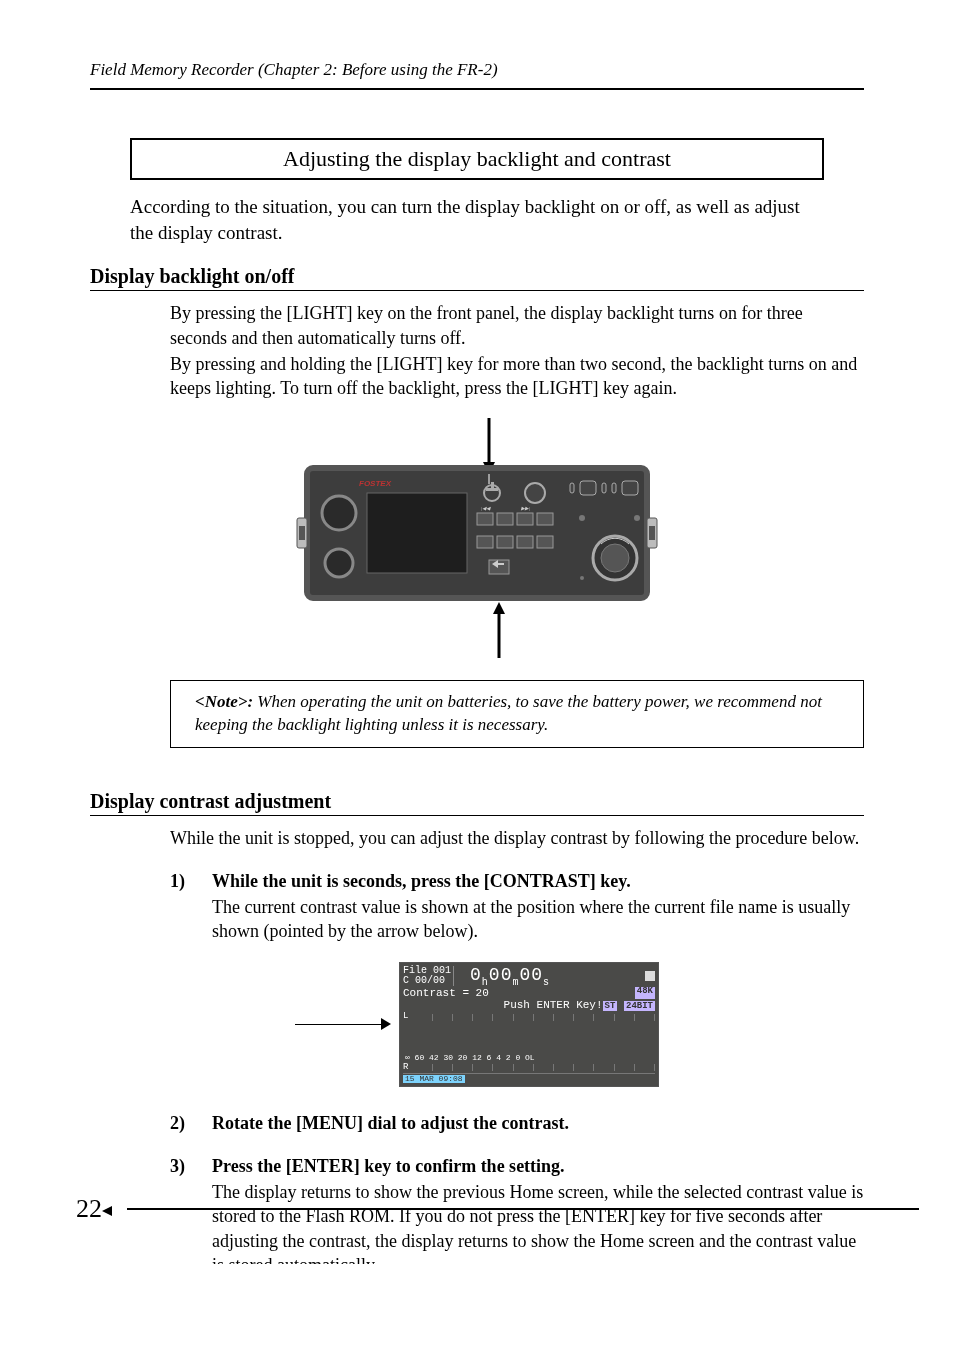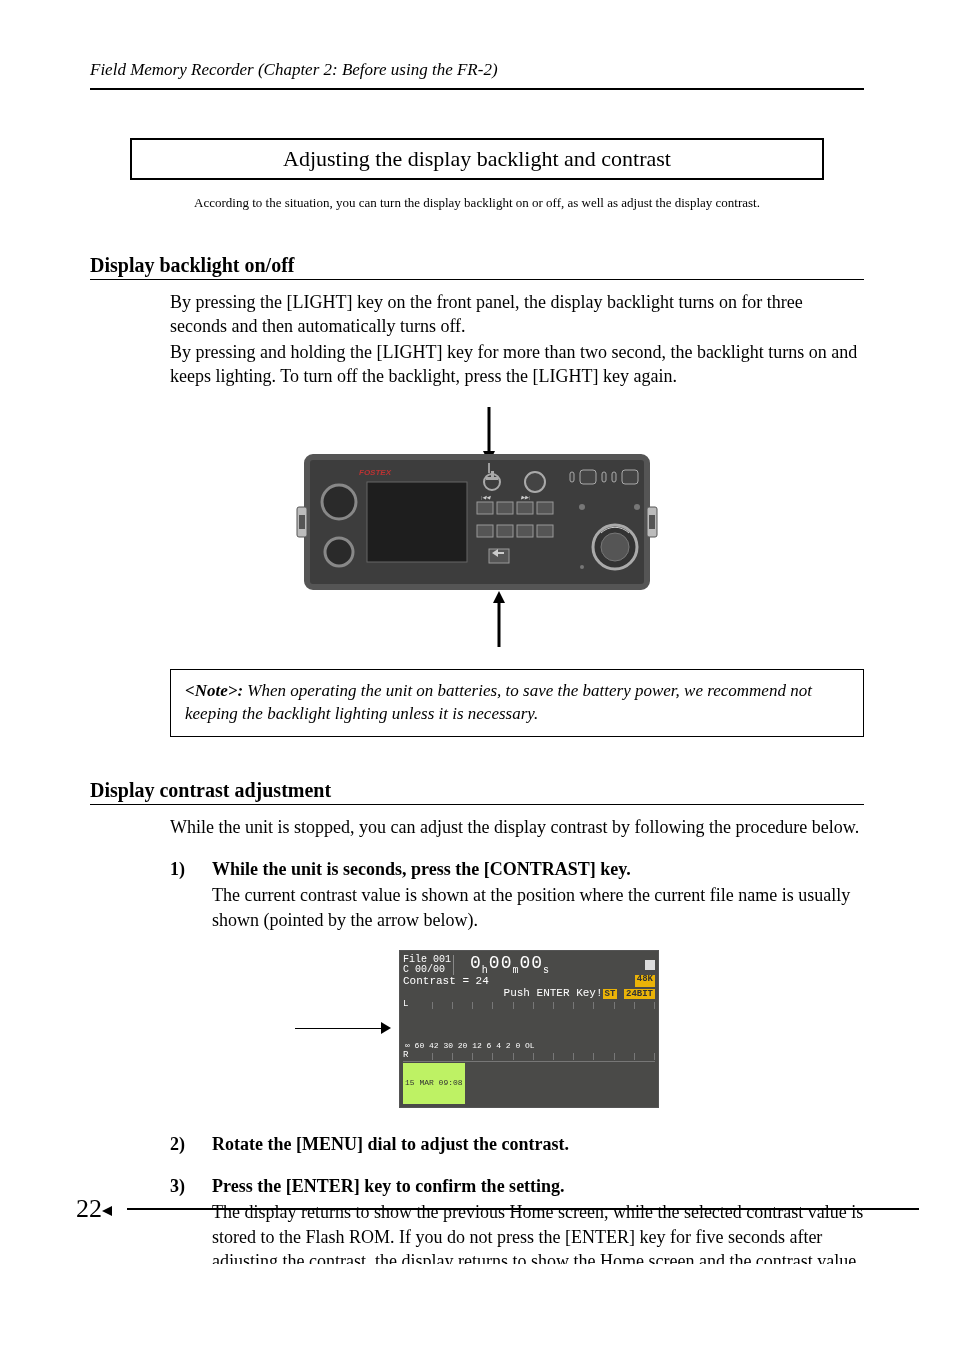--- a/index.html
+++ b/index.html
@@ -26,24 +26,23 @@
   .title-box {
     border: 2px solid #000;
     text-align: center;
     padding: 6px 0;
     font-size: 22px;
     margin: 0 40px 14px 40px;
     min-height: 34px;
   }
 
   .intro {
-    margin: 0 40px 42px 40px;
-    font-size: 13px;
+    margin: 0 40px 20px 40px;
+    font-size: 19px;
     line-height: 1.35;
-    text-align: center;
   }
 
   .section-head {
     border-bottom: 1px solid #000;
     font-size: 20px;
     font-weight: bold;
     padding-bottom: 2px;
     margin: 0 0 10px 0;
   }
 
@@ -56,21 +55,21 @@
 
   .device-wrap {
     text-align: center;
     margin: 18px 0 18px 0;
     font-style: italic;
   }
 
   .note-box {
     border: 1px solid #000;
     margin: 0 0 0 80px;
-    padding: 10px 14px;
+    padding: 10px 24px;
     font-size: 17px;
     font-style: italic;
     line-height: 1.35;
   }
   .note-box .note-label { font-weight: bold; }
 
   .section2 { margin-top: 42px; }
 
   .step {
     margin: 0 0 18px 80px;
@@ -113,27 +112,27 @@
     line-height:1.1;
     border:1px solid #555;
   }
   .lcd .row { display:flex; align-items:center; gap:16px; }
   .lcd .file { font-size:10px; line-height:1; border-right:1px solid #888; padding-right:2px; }
   .lcd .time { font-size:18px; letter-spacing:1px; flex:1; }
   .lcd .time .u { font-size:10px; vertical-align:sub; }
   .lcd .status { width:10px; height:10px; background:#ddd; }
   .lcd .line2 { display:flex; justify-content:space-between; font-size:11px; }
   .lcd .line3 { display:flex; justify-content:flex-end; font-size:11px; }
-  .lcd .badge { background:#eab308; color:#333; font-size:9px; padding:0 2px; font-weight:bold; }
+  .lcd .badge { background:#c4b5fd; color:#333; font-size:9px; padding:0 2px; font-weight:bold; }
   .lcd .meter-row { display:flex; gap:4px; font-size:9px; align-items:center; }
   .lcd .meter { flex:1; height:7px; display:flex; }
   .lcd .meter span { flex:1; border-right:1px solid #777; }
   .lcd .scale { font-size:8px; display:flex; justify-content:space-between; padding:0 2px;margin-top:32px; }
   .lcd .footer { display:flex; justify-content:space-between; font-size:8px; border-top:1px solid #777; padding-top:1px; }
-  .lcd .blk { background:#bef264; color:#333; padding:16px 2px; }
+  .lcd .blk { background:#7dd3fc; color:#333; padding:0 2px; }
 
   .page-number {
     position: absolute;
     bottom: 40px;
     left: 76px;
     font-size: 26px;
   }
   .page-number:after {
     content:"";
     display:inline-block;
@@ -282,21 +281,21 @@
           <div class="file">
             <div>File 001</div>
             <div>C 00/00</div>
           </div>
           <div class="time">
             <span>0</span><span class="u">h</span><span>00</span><span class="u">m</span><span>00</span><span class="u">s</span>
           </div>
           <div class="status"></div>
         </div>
         <div class="line2">
-          <span>Contrast = 24</span>
+          <span>Contrast = 20</span>
           <span class="badge">48K</span>
         </div>
         <div class="line3">
           <span>Push ENTER Key!</span>
           <span>
             <span class="badge">ST</span>
             <span class="badge">24BIT</span>
           </span>
         </div>
         <div class="meter-row">

